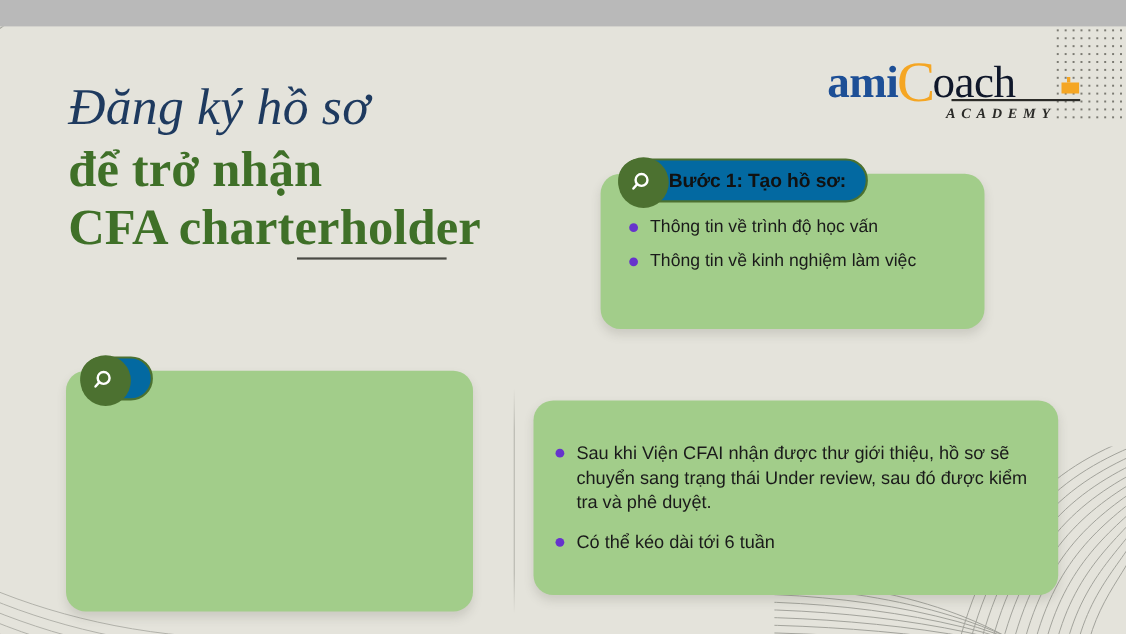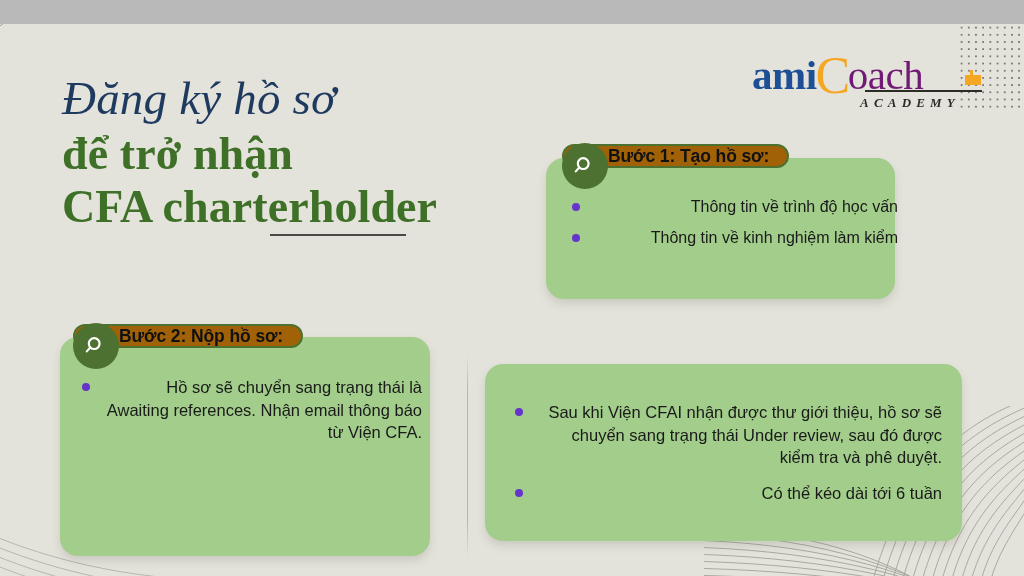--- a/index.html
+++ b/index.html
@@ -86,21 +86,21 @@
     text-align: left;
     white-space: nowrap;
     font-family: "Liberation Serif", serif;
     font-size: 41px;
     line-height: 44px;
     letter-spacing: -.5px;
   }
   .logo-ami   { color: #1d4f96; font-weight: 700; }
   .logo-c     { color: #f5a623; font-weight: 400; font-size: 52px;
                 position: relative; top: 4px; left: -1px; }
-  .logo-oach  { color: #701a75; font-weight: 400; margin-left: -3px; }
+  .logo-oach  { color: #0f172a; font-weight: 400; margin-left: -3px; }
   #logo-flag {
     position: absolute;
     right: 1px;
     top: 25px;
     width: 16px;
     height: 10px;
     background: #f5a623;
   }
   #logo-flag::after {
     content: "";
@@ -135,24 +135,24 @@
     position: absolute;
     left: 0;
     background: #a2cd8a;
     border-radius: 18px;
     box-shadow: 0 5px 9px rgba(90,90,80,.17);
   }
   .card-header {
     position: absolute;
     display: flex;
     align-items: center;
-    background: #a16207;
+    background: #0369a1;
     border: 2.5px solid #4c7130;
     border-radius: 22px;
-    height: 24px;
+    height: 40px;
     padding: 0 18px 0 44px;
     box-sizing: border-box;
     z-index: 3;
   }
   .card-header-text {
     font-family: "Liberation Sans", sans-serif;
     font-weight: 700;
     font-size: 17.5px;
     color: #111111;
     white-space: nowrap;
@@ -179,21 +179,20 @@
     list-style: none;
     margin: 0;
     padding: 0;
     z-index: 2;
   }
   .card-list li {
     position: relative;
     padding-left: 21px;
     font-family: "Liberation Sans", sans-serif;
     color: #1a1a1a;
-    text-align: right;
   }
   .card-list li::before {
     content: "";
     position: absolute;
     left: 2px;
     width: 8px;
     height: 8px;
     border-radius: 50%;
     background: #6633cc;
   }
@@ -215,21 +214,21 @@
   #card-2 .card-list { top: 52px; padding-left: 20px; padding-right: 10px; }
   #card-2 .card-list li {
     font-size: 16.5px; line-height: 22.5px; margin-bottom: 13px;
   }
   #card-2 .card-list li::before { top: 7px; }
 
   
   #card-3 { left: 485px; top: 327px; width: 479px; height: 190px; }
   #card-3 .card-body { top: 13px; width: 477px; height: 177px; }
   #card-3 .card-header { left: 10px; top: 0; }
-  #card-3 .card-list { top: 50px; padding-left: 28px; padding-right: 22px; }
+  #card-3 .card-list { top: 50px; padding-left: 18px; padding-right: 22px; }
   #card-3 .card-list li {
     font-size: 16.5px; line-height: 22.5px; margin-bottom: 13px;
   }
   #card-3 .card-list li::before { top: 7px; }
 </style>
 </head>
 <body>
 
 <div id="slide">
 
@@ -320,37 +319,35 @@
       <span class="search-badge">
         <svg width="24" height="24" viewBox="0 0 24 24" fill="none" stroke="#ffffff" stroke-width="2.2" stroke-linecap="round">
           <circle cx="10.2" cy="9.6" r="5.4"></circle>
           <line x1="6.1" y1="13.6" x2="2.8" y2="17.4"></line>
         </svg>
       </span>
       <span class="card-header-text">Bước 1: Tạo hồ sơ:</span>
     </div>
     <ul class="card-list">
       <li>Thông tin về trình độ học vấn</li>
-      <li>Thông tin về kinh nghiệm làm kiểm</li>
+      <li>Thông tin về kinh nghiệm làm việc</li>
     </ul>
   </div>
 
   <div class="card" id="card-2">
     <div class="card-body"></div>
     <div class="card-header">
       <span class="search-badge">
         <svg width="24" height="24" viewBox="0 0 24 24" fill="none" stroke="#ffffff" stroke-width="2.2" stroke-linecap="round">
           <circle cx="10.2" cy="9.6" r="5.4"></circle>
           <line x1="6.1" y1="13.6" x2="2.8" y2="17.4"></line>
         </svg>
       </span>
-      <span class="card-header-text">Bước 2: Nộp hồ sơ:</span>
     </div>
     <ul class="card-list">
-      <li>Hồ sơ sẽ chuyển sang trạng thái là Awaiting references. Nhận email thông báo từ Viện CFA.</li>
     </ul>
   </div>
 
   <div class="card" id="card-3">
     <div class="card-body"></div>
     <ul class="card-list">
       <li>Sau khi Viện CFAI nhận được thư giới thiệu, hồ sơ sẽ chuyển sang trạng thái Under review, sau đó được kiểm tra và phê duyệt.</li>
       <li>Có thể kéo dài tới 6 tuần</li>
     </ul>
   </div>

